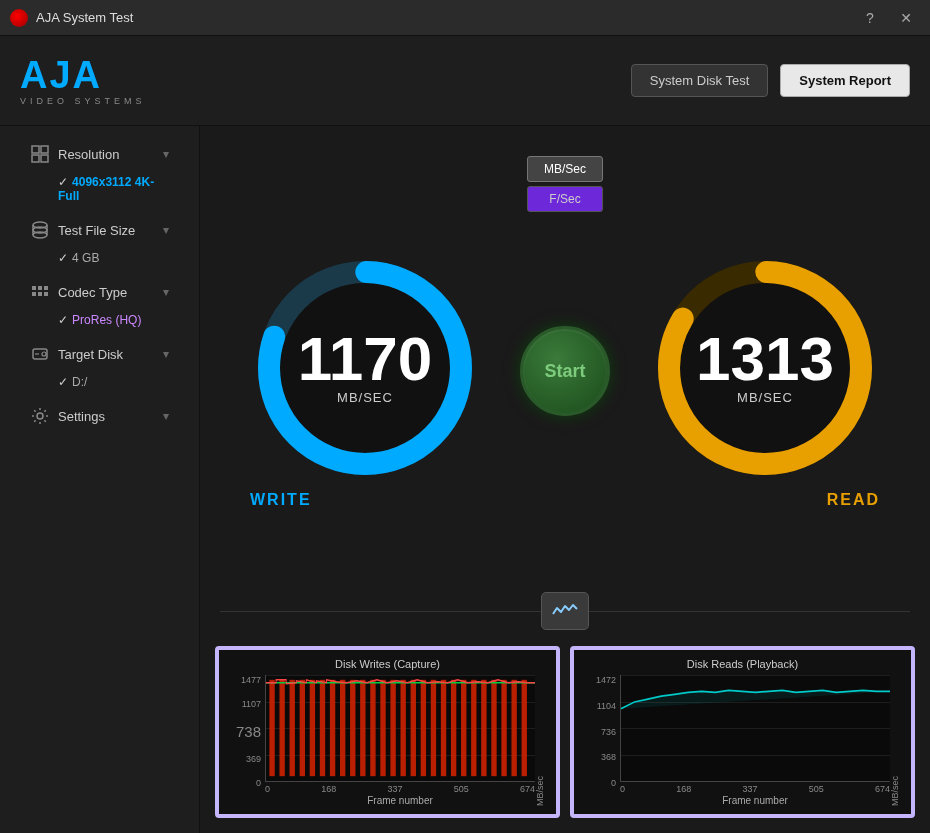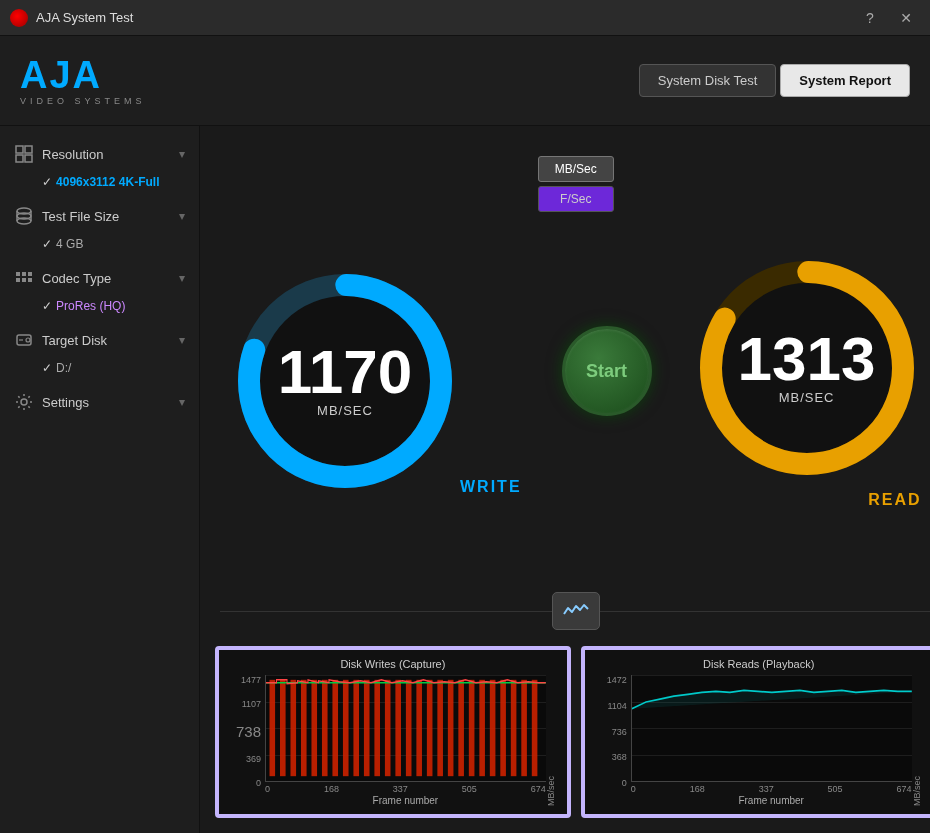--- a/index.html
+++ b/index.html
@@ -72,21 +72,21 @@
       line-height: 1;
     }
     .aja-logo-sub {
       font-size: 9px;
       color: #888;
       letter-spacing: 4px;
       margin-top: 2px;
     }
     .header-buttons {
       display: flex;
-      gap: 4px;
+      gap: 12px;
       border-radius: 15px;
     }
     .header-btn {
       padding: 8px 18px;
       border-radius: 4px;
       font-size: 13px;
       cursor: pointer;
       border: 1px solid #555;
       background: #333;
       color: #ccc;
@@ -102,21 +102,21 @@
     .main-container {
       display: flex;
       height: calc(833px - 36px - 90px);
     }
 
     
     .sidebar {
       width: 200px;
       background: #1e1e1e;
       border-right: 1px solid #111;
-      padding: 10px 0;
+      padding: 10px 16px;
       flex-shrink: 0;
     }
     .sidebar-item {
       padding: 8px 14px;
       display: flex;
       align-items: center;
       gap: 8px;
       cursor: pointer;
     }
     .sidebar-icon {
@@ -447,21 +447,21 @@
 
     <div class="gauge-area">
 
       <div class="unit-buttons">
         <button class="unit-btn active">MB/Sec</button>
         <button class="unit-btn">F/Sec</button>
       </div>
 
       <div class="gauge-wrapper">
 
-        <div style="display:flex;flex-direction:row;align-items:flex-end;">
+        <div style="display:flex;flex-direction:column;align-items:flex-start;">
           <div class="gauge-container">
             <svg class="gauge-svg" viewBox="0 0 230 230">
 
               <circle cx="115" cy="115" r="100" fill="#111" stroke="#222" stroke-width="2"></circle>
 
               <circle cx="115" cy="115" r="96" fill="none" stroke="#1a3a4a" stroke-width="22"></circle>
 
               <circle cx="115" cy="115" r="96" fill="none" stroke="#00aaff" stroke-width="22" stroke-dasharray="483 120" stroke-dashoffset="150" stroke-linecap="round"></circle>
             </svg>
             <div class="gauge-content">

